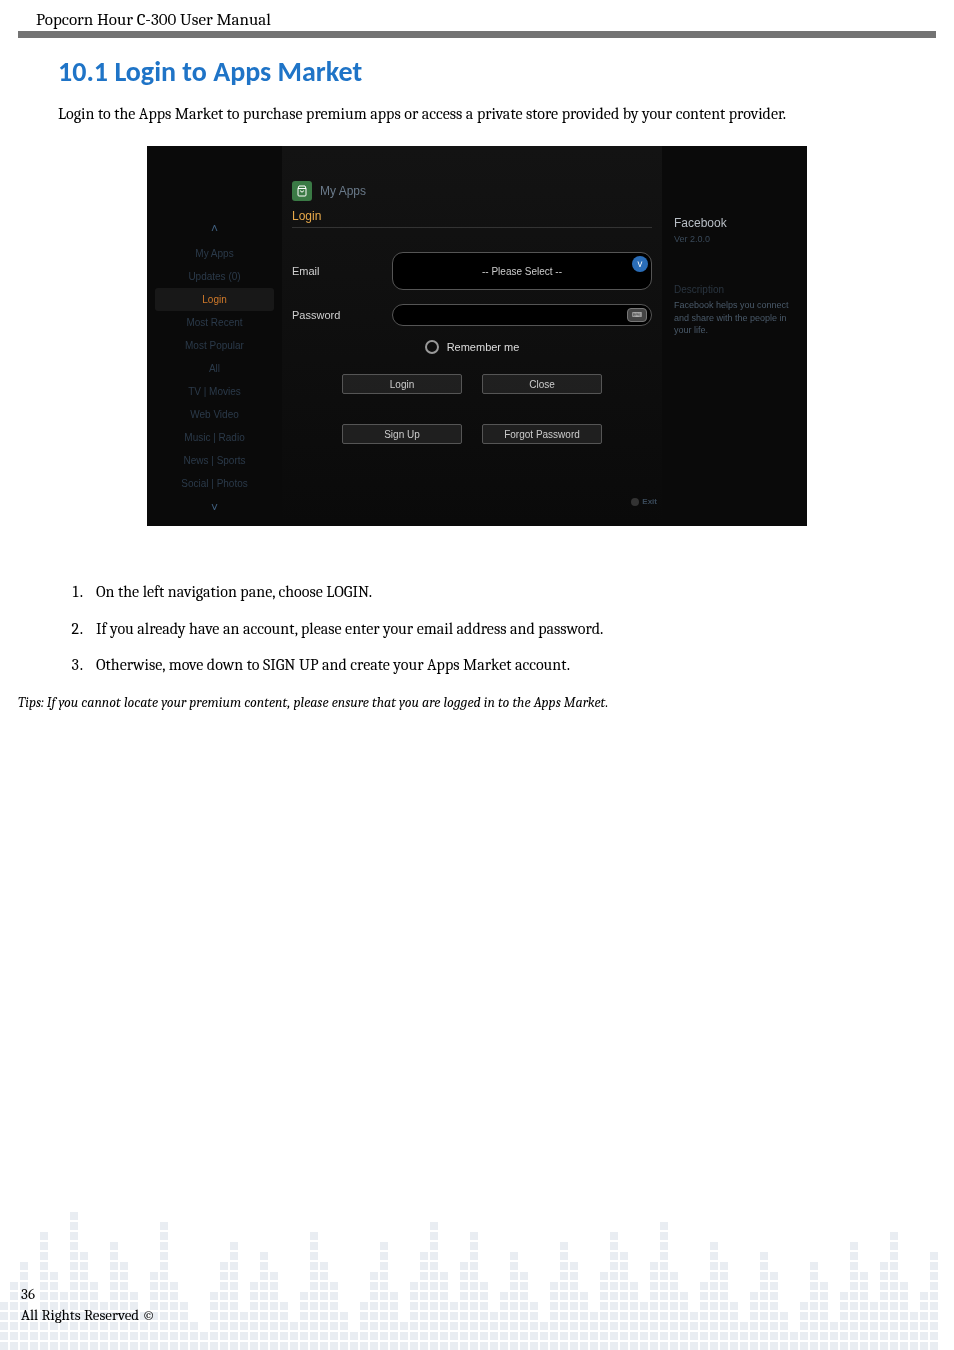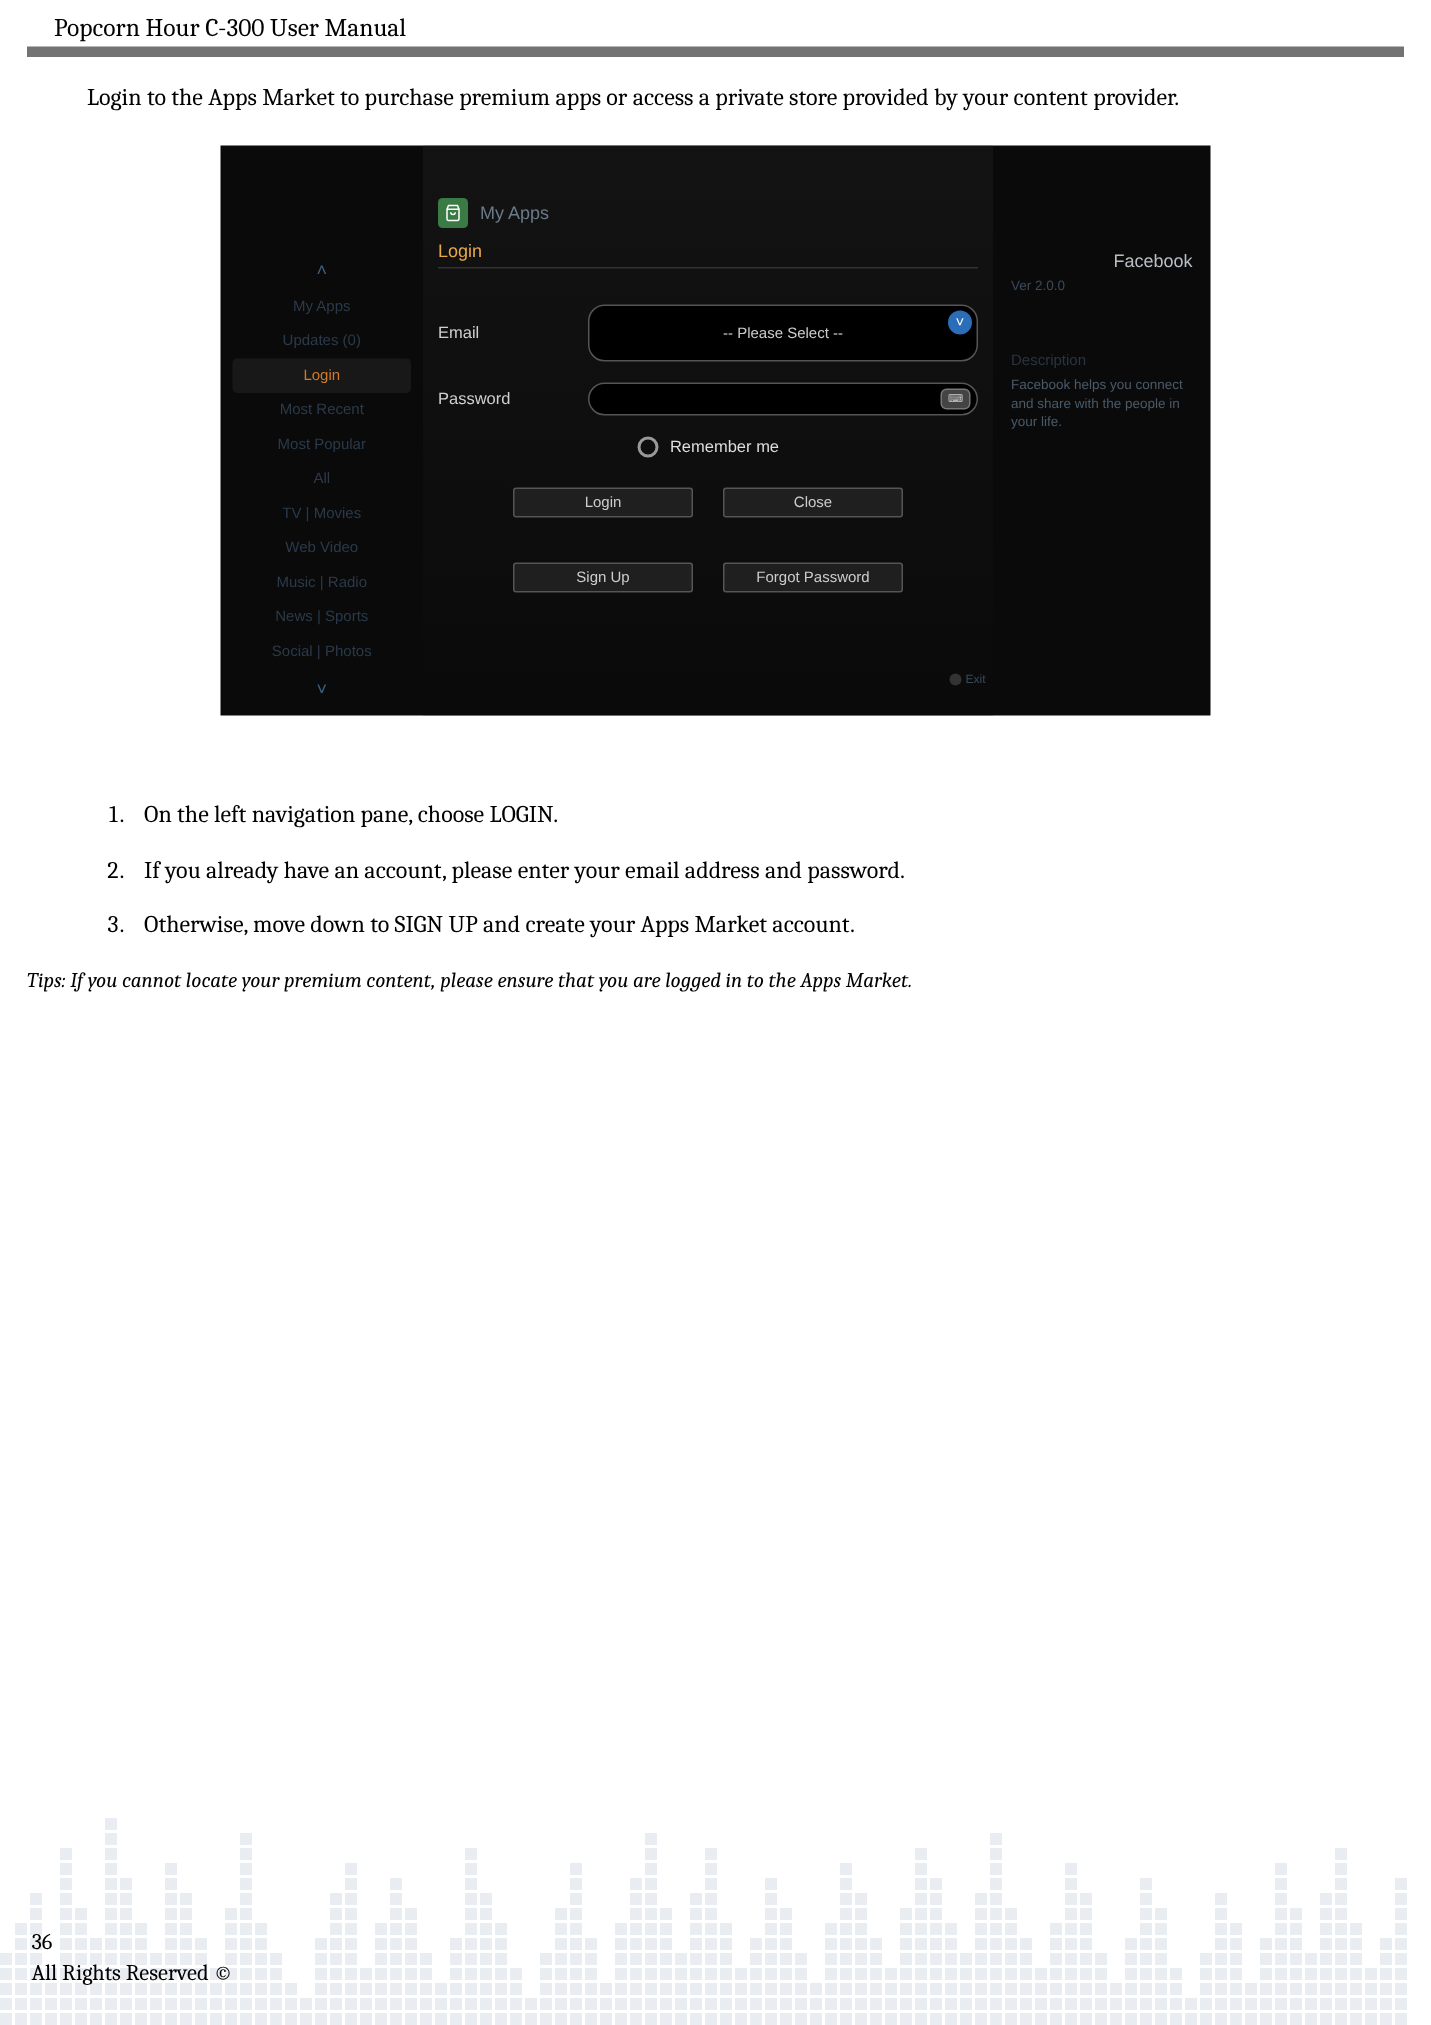--- a/index.html
+++ b/index.html
@@ -158,31 +158,31 @@
     background: rgba(60,60,60,.4);
     border: 1px solid #555;
     border-radius: 2px;
     display: flex; align-items: center; justify-content: center;
     color: #ccc; font-size: 10px;
   }
   .ss-right {
     width: 145px;
     padding: 70px 12px 0;
   }
-  .ss-app-title { color: #b8bec5; font-size: 12px; margin-bottom: 4px; text-align: right; }
+  .ss-app-title { color: #b8bec5; font-size: 12px; margin-bottom: 4px; }
   .ss-ver { color: #3a4a5a; font-size: 9px; margin-bottom: 40px; }
   .ss-desc-lbl { color: #2a3540; font-size: 10px; margin-bottom: 4px; }
   .ss-desc { color: #4a5a6a; font-size: 9px; line-height: 1.4; }
   .ss-exit {
     position: absolute;
     right: 150px;
     bottom: 20px;
     color: #3a4a5a;
     font-size: 8px;
-    display: flex; align-items: center; gap: 3px;
+    display: flex; align-items: center; gap: 3px; font-weight: bold;
   }
   .ss-exit-dot {
     width: 8px; height: 8px; border-radius: 50%;
     background: #333;
   }
   ol.steps {
     margin: 0 0 18px 28px;
     font-size: 16px;
   }
   ol.steps li {
@@ -231,20 +231,24 @@
   }
 </style>
 </head>
 <body>
 
 <div class="header">
   <span>Popcorn Hour C-300 User Manual</span>
 </div>
 
 <div class="content">
+  <h2 class="section-title">
+    <span>10.1</span>
+    <span>Login to Apps Market</span>
+  </h2>
 
   <p class="intro">Login to the Apps Market to purchase premium apps or access a private store provided by your content provider.</p>
 
   <div class="screenshot">
     <div class="ss-sidebar" id="ss-sidebar">
         <div class="ss-sidebar-item chev">˄</div>
         <div class="ss-sidebar-item ">My Apps</div>
         <div class="ss-sidebar-item ">Updates (0)</div>
         <div class="ss-sidebar-item highlight">Login</div>
         <div class="ss-sidebar-item ">Most Recent</div>

